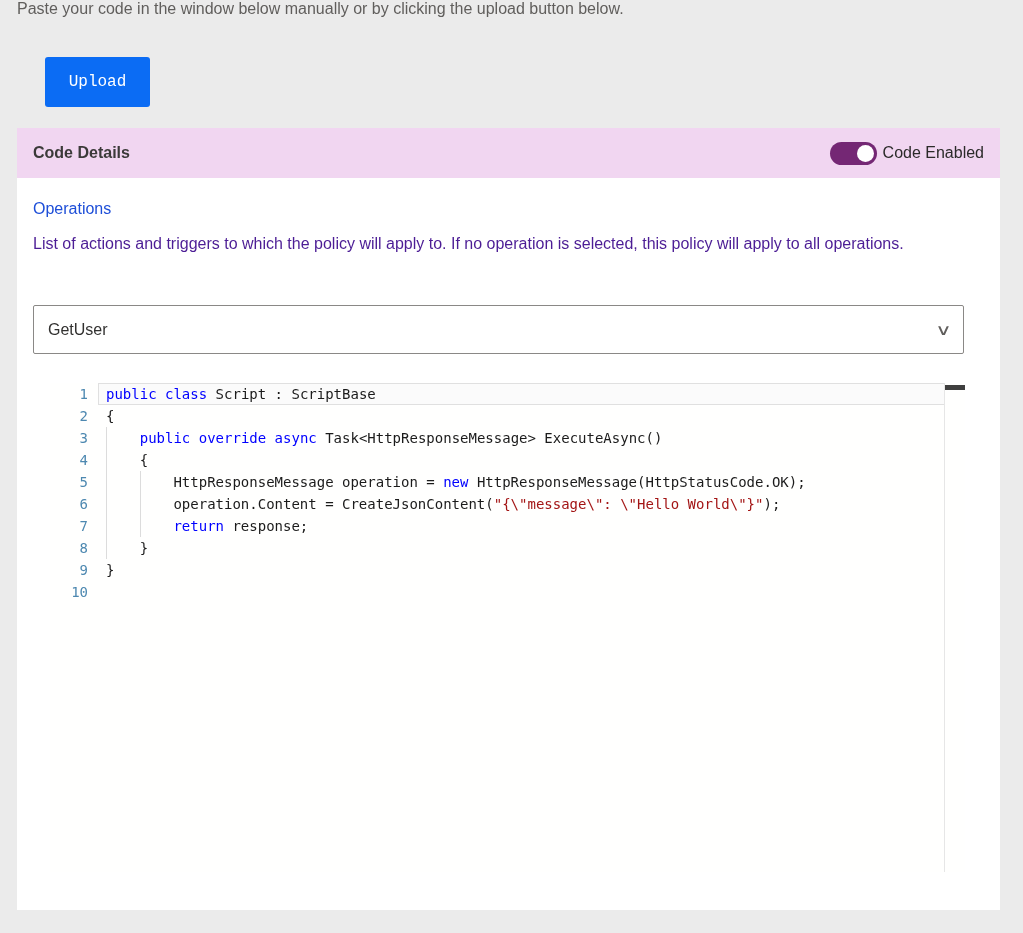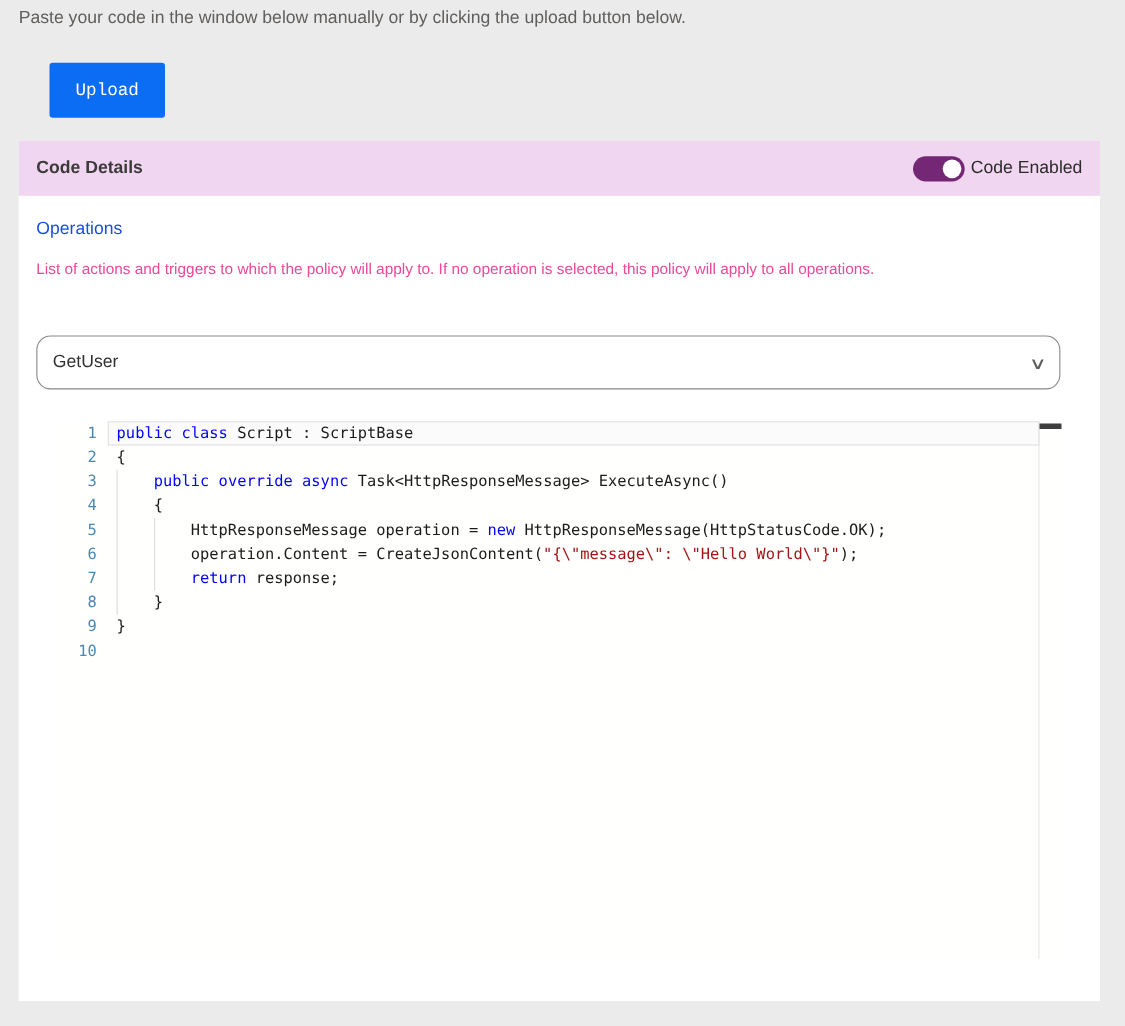--- a/index.html
+++ b/index.html
@@ -5,21 +5,21 @@
   * { box-sizing: border-box; margin: 0; padding: 0; }
   html, body {
     width: 1023px; height: 933px;
     background: #ebebeb;
     font-family: "Liberation Sans", "DejaVu Sans", sans-serif;
     overflow: hidden;
     position: relative;
   }
   
   .instruction {
-    position: absolute; left: 17px; top: 8px;
+    position: absolute; left: 17px; top: 0;
     font-size: 16px; color: #605e5c;
   }
   .upload-btn {
     position: absolute; left: 17px; top: 57px;
     width: 105px; height: 50px;
     background: #0b6cf4; color: #ffffff;
     border: none; border-radius: 3px;
     font-size: 16px; font-family: Liberation Mono, monospace;
     cursor: pointer;
     display: flex; align-items: center; justify-content: center; margin-left: 28px;
@@ -58,27 +58,27 @@
   }
   .toggle-label { font-size: 16px; color: #2b2a29; }
   
   .ops-label {
     position: absolute; left: 16px; top: 72px;
     font-size: 16px; color: #1d4ed8;
   }
   .ops-desc {
     position: absolute; left: 16px; top: 102px;
     width: 925px;
-    font-size: 14px; line-height: 28px; color: #ec4899;
+    font-size: 16px; line-height: 28px; color: #4c1d95;
   }
   .dropdown {
     position: absolute; left: 16px; top: 177px;
     width: 931px; height: 49px;
     background: #ffffff;
-    border: 1px solid #8a8886; border-radius: 13px;
+    border: 1px solid #8a8886; border-radius: 2px;
     display: flex; align-items: center;
     padding: 0 14px;
     cursor: pointer;
   }
   .dropdown .value { font-size: 16px; color: #323130; }
   .dropdown .chevron {
     margin-left: auto;
     color: #605e5c; font-size: 15px;
     transform: scaleX(1.5);
   }

